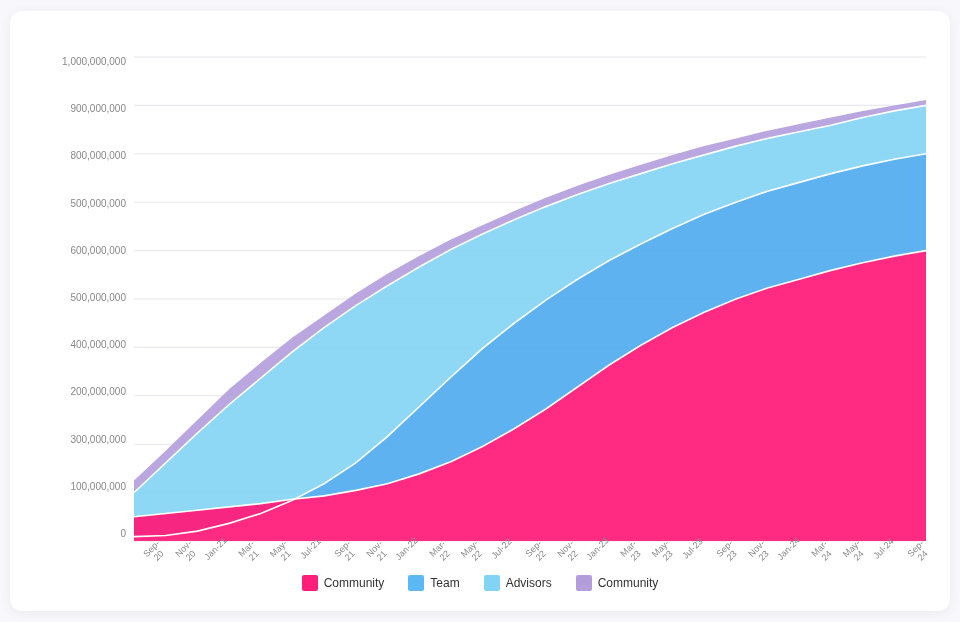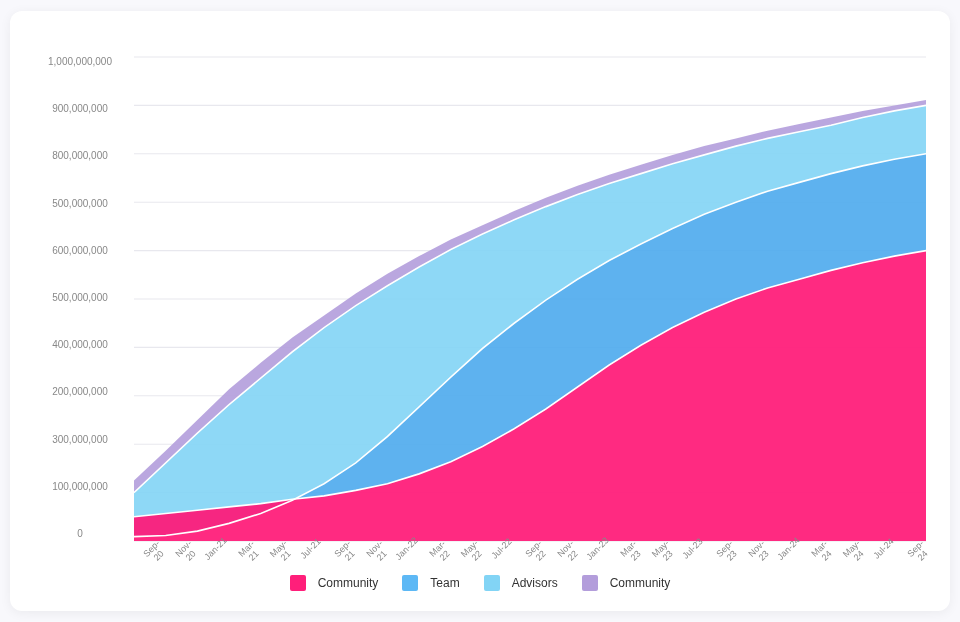--- a/index.html
+++ b/index.html
@@ -35,21 +35,21 @@
       position: relative;
     }
     .chart-main {
       display: flex;
       flex: 1;
     }
     .y-axis {
       display: flex;
       flex-direction: column;
       justify-content: space-between;
-      align-items: center;
+      align-items: flex-end;
       padding-right: 8px;
       width: 100px;
       padding-bottom: 2px;
     }
     .y-label {
       font-size: 10px;
       color: #888;
       white-space: nowrap;
       line-height: 1;
     }
@@ -80,21 +80,21 @@
     .legend {
       display: flex;
       justify-content: center;
       gap: 24px;
       margin-top: 10px;
       padding-bottom: 4px;
     }
     .legend-item {
       display: flex;
       align-items: center;
-      gap: 12px;
+      gap: 6px;
       font-size: 12px;
       color: #333;
     }
     .legend-swatch {
       width: 16px;
       height: 16px;
       border-radius: 2px;
     }
   </style>
 </head>

